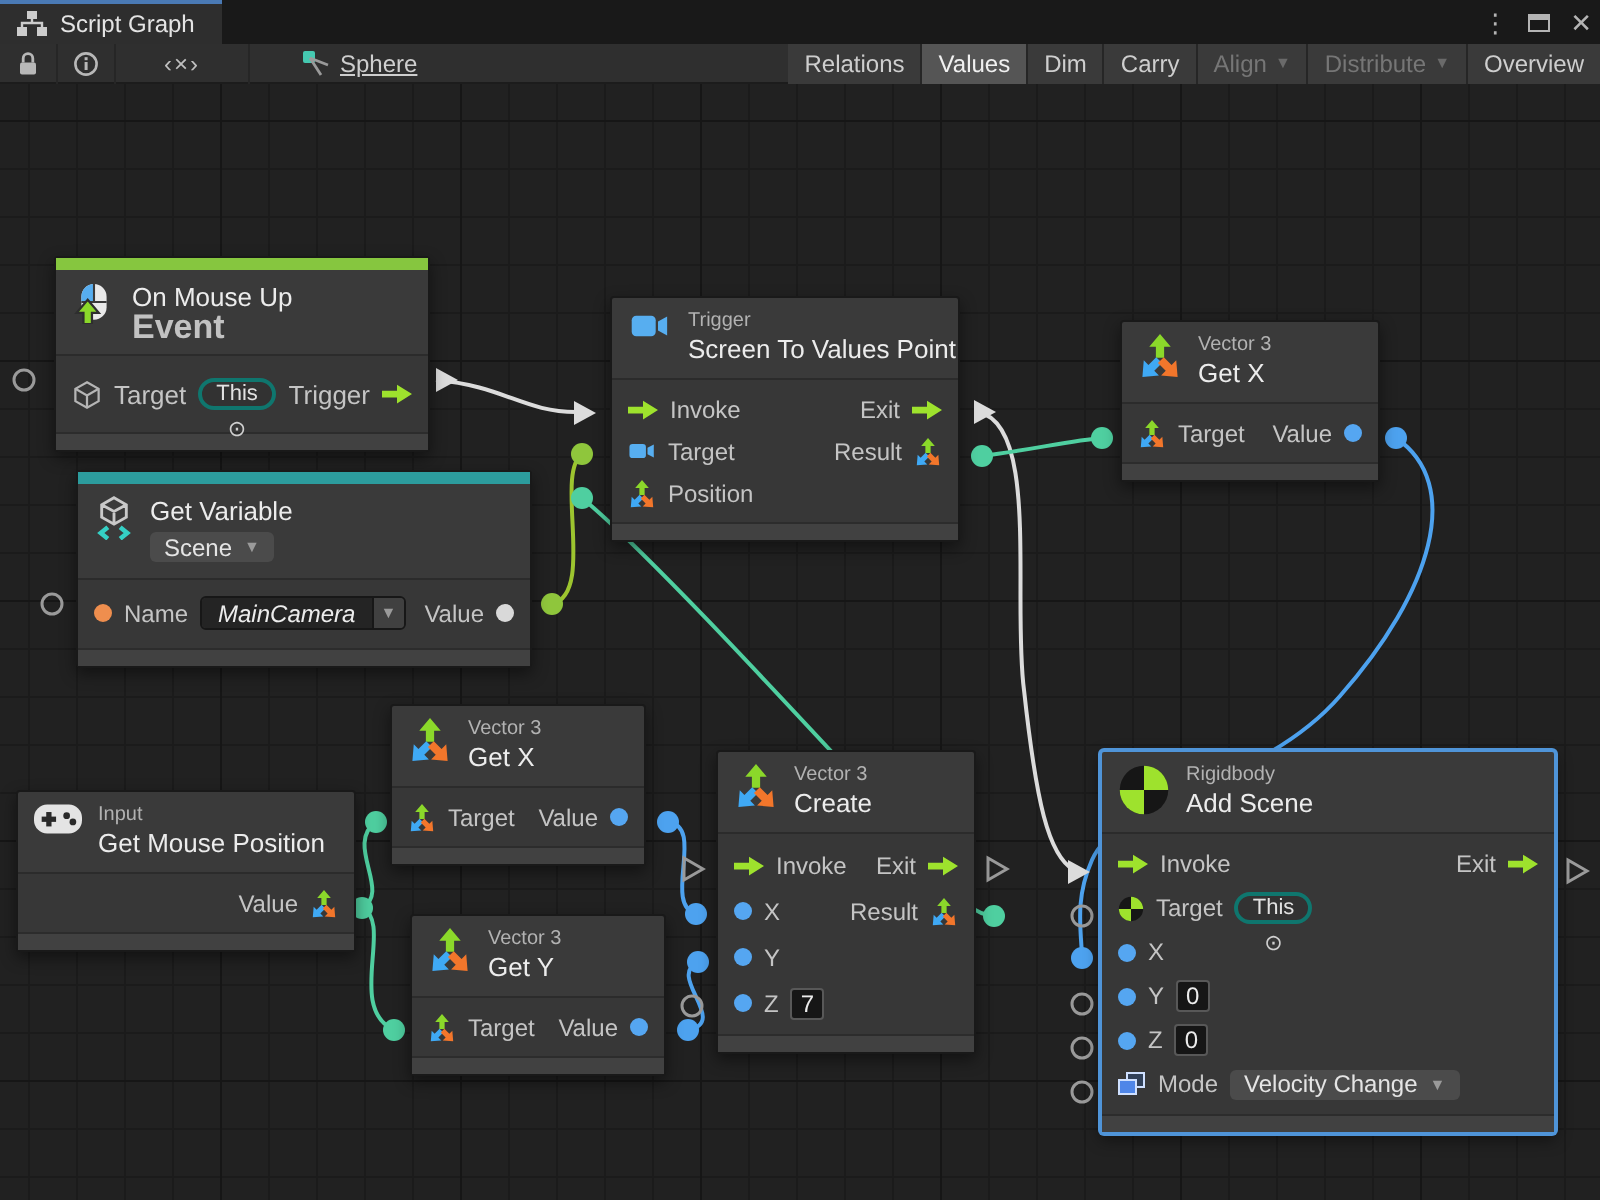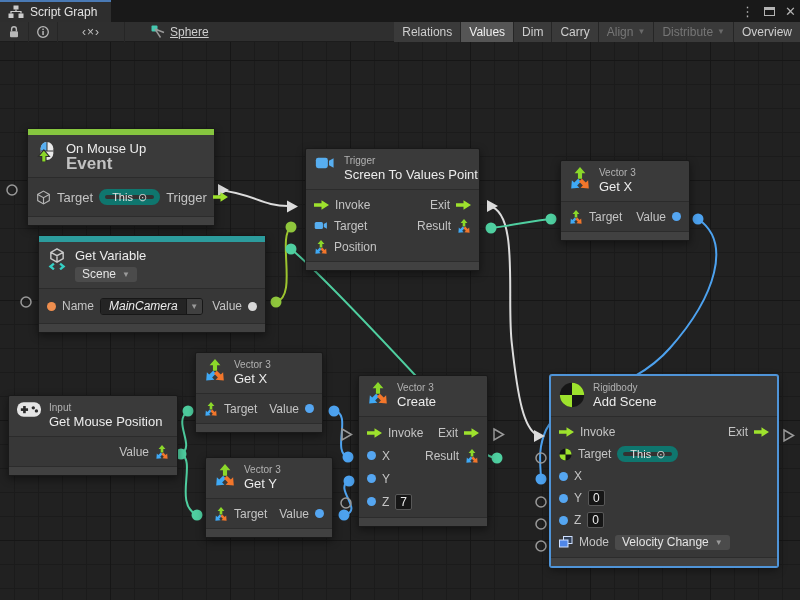--- a/index.html
+++ b/index.html
@@ -52,21 +52,21 @@
   .n-body { border-top:1px solid #2b2b2b; background:#373737; padding:4px 0; }
   .n-foot { height:9px; background:#414141; border-top:1px solid #2c2c2c; }
   .row { display:flex; align-items:center; height:21px; padding:0 8px; gap:6px; font-size:12px; color:#c4c4c4; white-space:nowrap; }
   .row.h23 { height:23px; }
   .row.h22 { height:22px; }
   .row .rhs { margin-left:auto; display:flex; align-items:center; gap:6px; }
   .dot { width:9px; height:9px; border-radius:50%; display:inline-block; flex:0 0 auto; }
   .dot-blue { background:#55a6f1; }
   .dot-orange { background:#ef8e4e; }
   .dot-white { background:#d9d9d9; }
-  .pill { display:inline-flex; align-items:center; gap:5px; border:6px solid #0f766e; border-radius:9px; background:#323232; padding:0 7px; height:16px; font-size:11px; color:#e2e2e2; }
+  .pill { display:inline-flex; align-items:center; gap:5px; border:2px solid #0f766e; border-radius:9px; background:#323232; padding:0 7px; height:16px; font-size:11px; color:#e2e2e2;flex-direction:column; }
   .pill .obj-dot { font-size:11px; color:#cfcfcf; }
   .dropdown { display:inline-flex; align-items:center; gap:6px; background:#4b4b4b; border-radius:3px; padding:0 7px; height:15px; font-size:12px; color:#e4e4e4; }
   .numfield { display:inline-flex; align-items:center; justify-content:center; min-width:16px; height:16px; background:#161616; border:1px solid #585858; border-radius:2px; padding:0 4px; font-size:12px; color:#ececec; }
   .combofield { display:inline-flex; align-items:stretch; border-radius:3px; overflow:hidden; border:1px solid #171717; height:17px;font-style:italic; }
   .combofield .cf-text { background:#242424; color:#ececec; font-size:12px; display:flex; align-items:center; padding:0 8px; }
   .combofield .cf-btn { background:#404040; width:16px; display:flex; align-items:center; justify-content:center; border-left:1px solid #171717; }
 </style>
 </head>
 <body>
 

